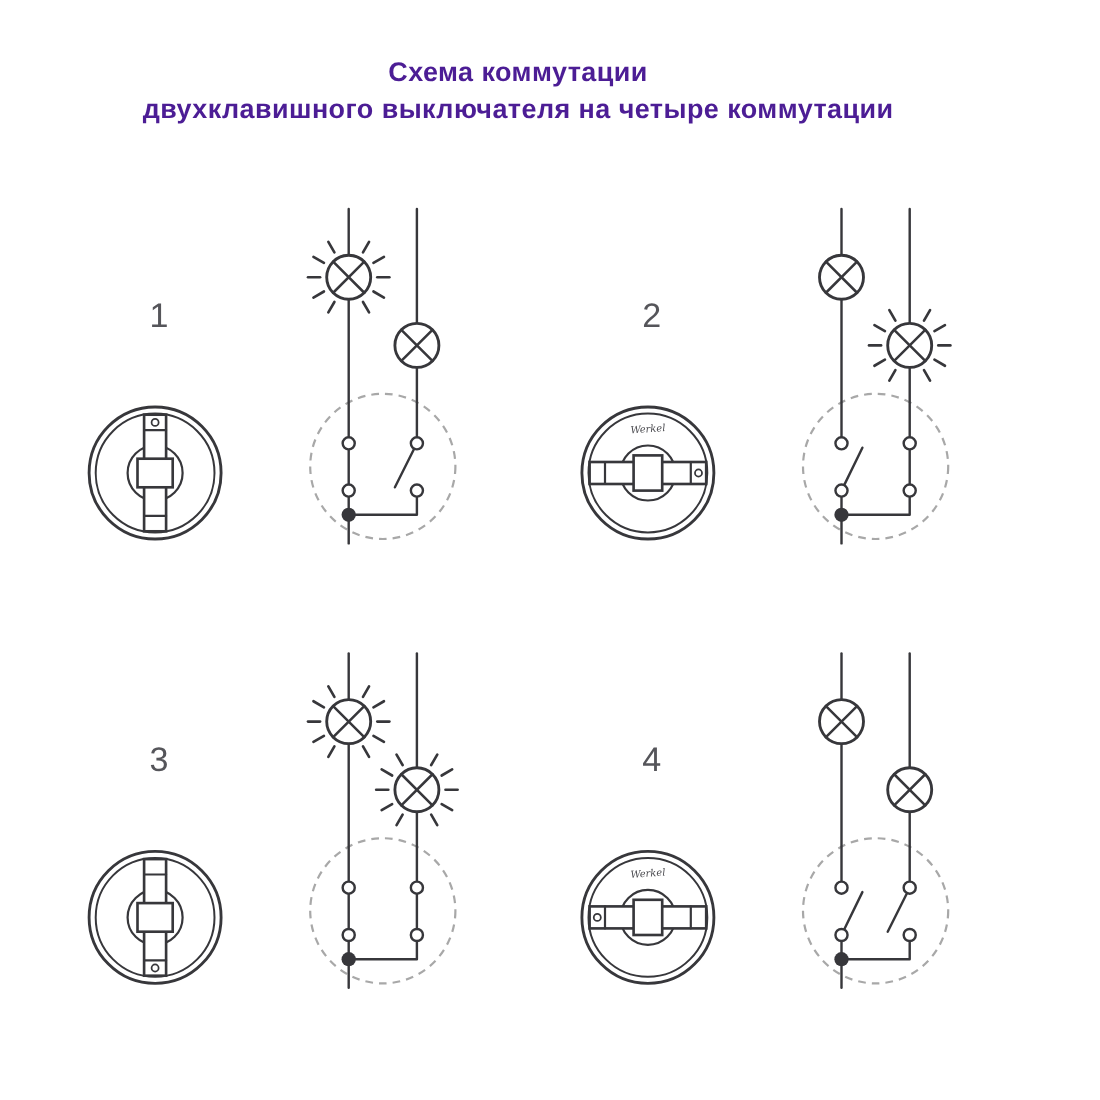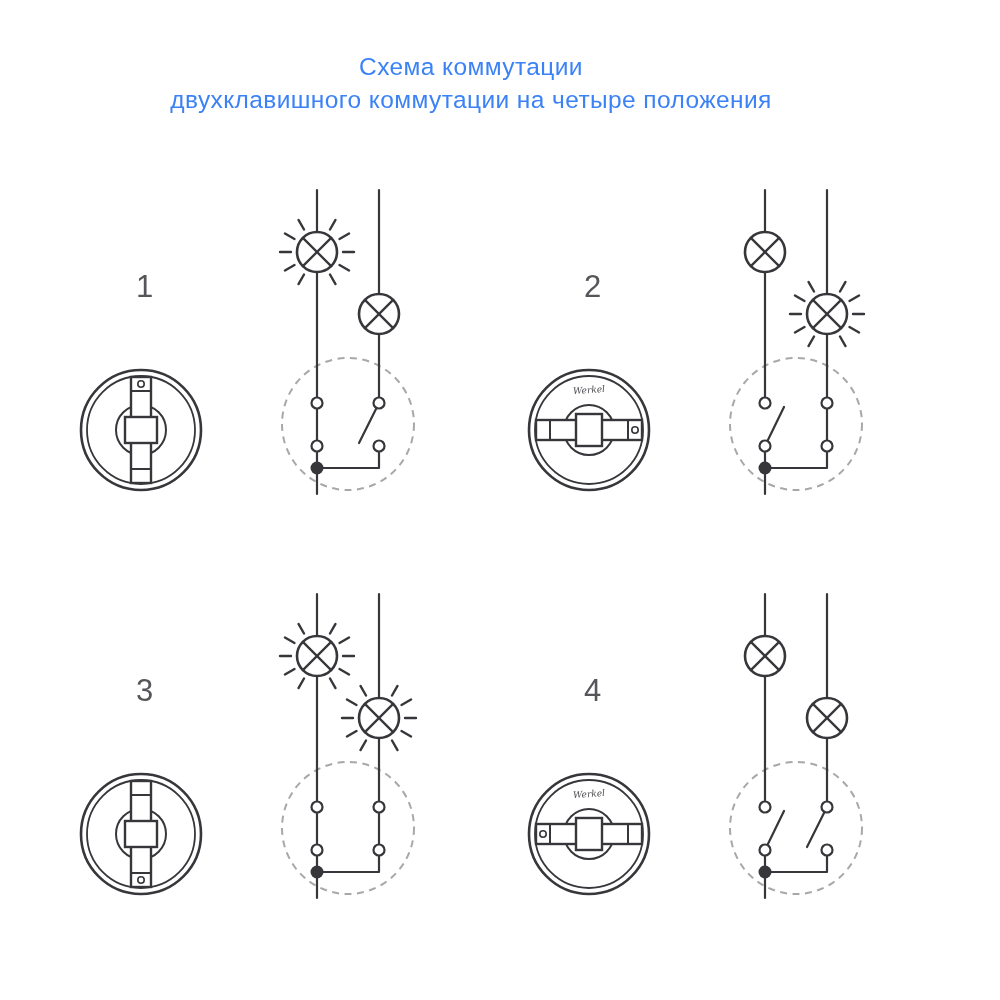--- a/index.html
+++ b/index.html
@@ -10,25 +10,25 @@
     background: #ffffff;
     font-family: "Liberation Sans", "DejaVu Sans", sans-serif;
     overflow: hidden;
   }
   .title {
     position: absolute;
     top: 50px;
     left: 0;
     width: 942px;
     text-align: center;
-    color: #3b82f6;
+    color: #4c1d95;
     font-size: 24.5px;
     line-height: 33px;
     letter-spacing: 0.4px;
-    font-weight: 400;
+    font-weight: 700;
   }
   .pos-num {
     position: absolute;
     transform: translate(-50%, -50%);
     color: #55555a;
     font-size: 31px;
     font-weight: 300;
     letter-spacing: 1px;
   }
   #diagram-canvas {
@@ -37,21 +37,21 @@
     top: 0;
   }
 </style>
 </head>
 <body>
 
 <div class="page">
 
   <div class="title">
     <div>Схема коммутации</div>
-    <div>двухклавишного коммутации на четыре положения</div>
+    <div>двухклавишного выключателя на четыре коммутации</div>
   </div>
 
   <div class="pos-num" style="left:145px; top:287px;">1</div>
   <div class="pos-num" style="left:593px; top:287px;">2</div>
   <div class="pos-num" style="left:145px; top:691px;">3</div>
   <div class="pos-num" style="left:593px; top:691px;">4</div>
 
   <svg id="diagram-canvas" width="1000" height="1000" viewBox="0 0 1000 1000">
       <g transform="translate(0,0)">
         <g>

